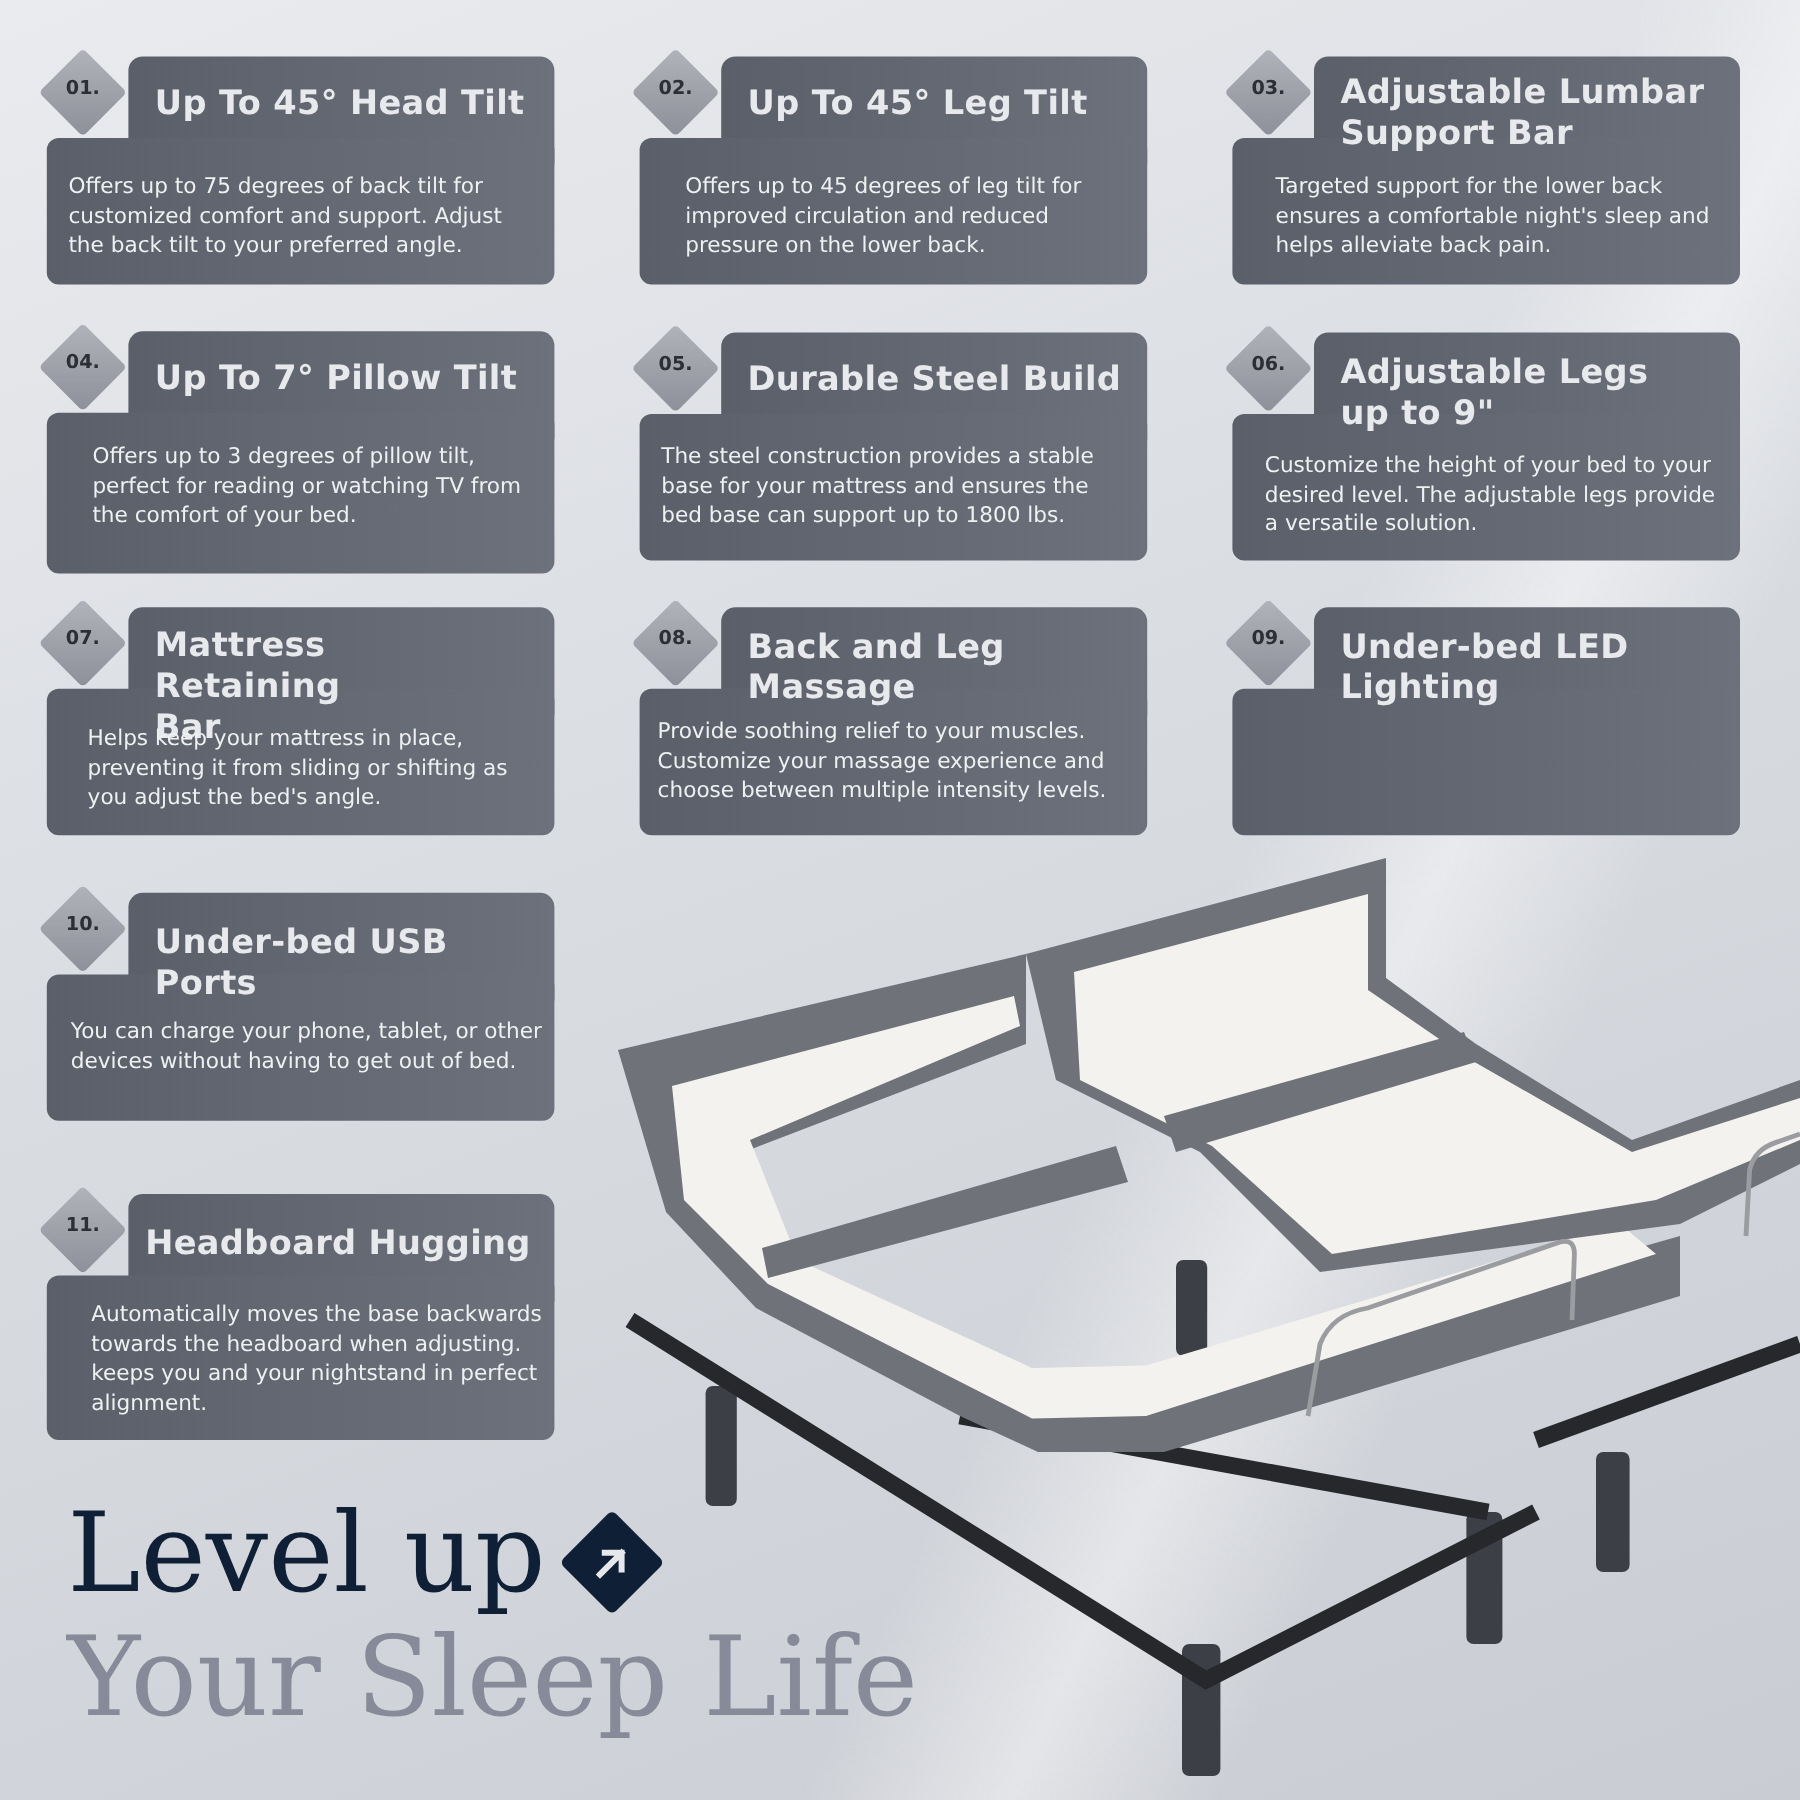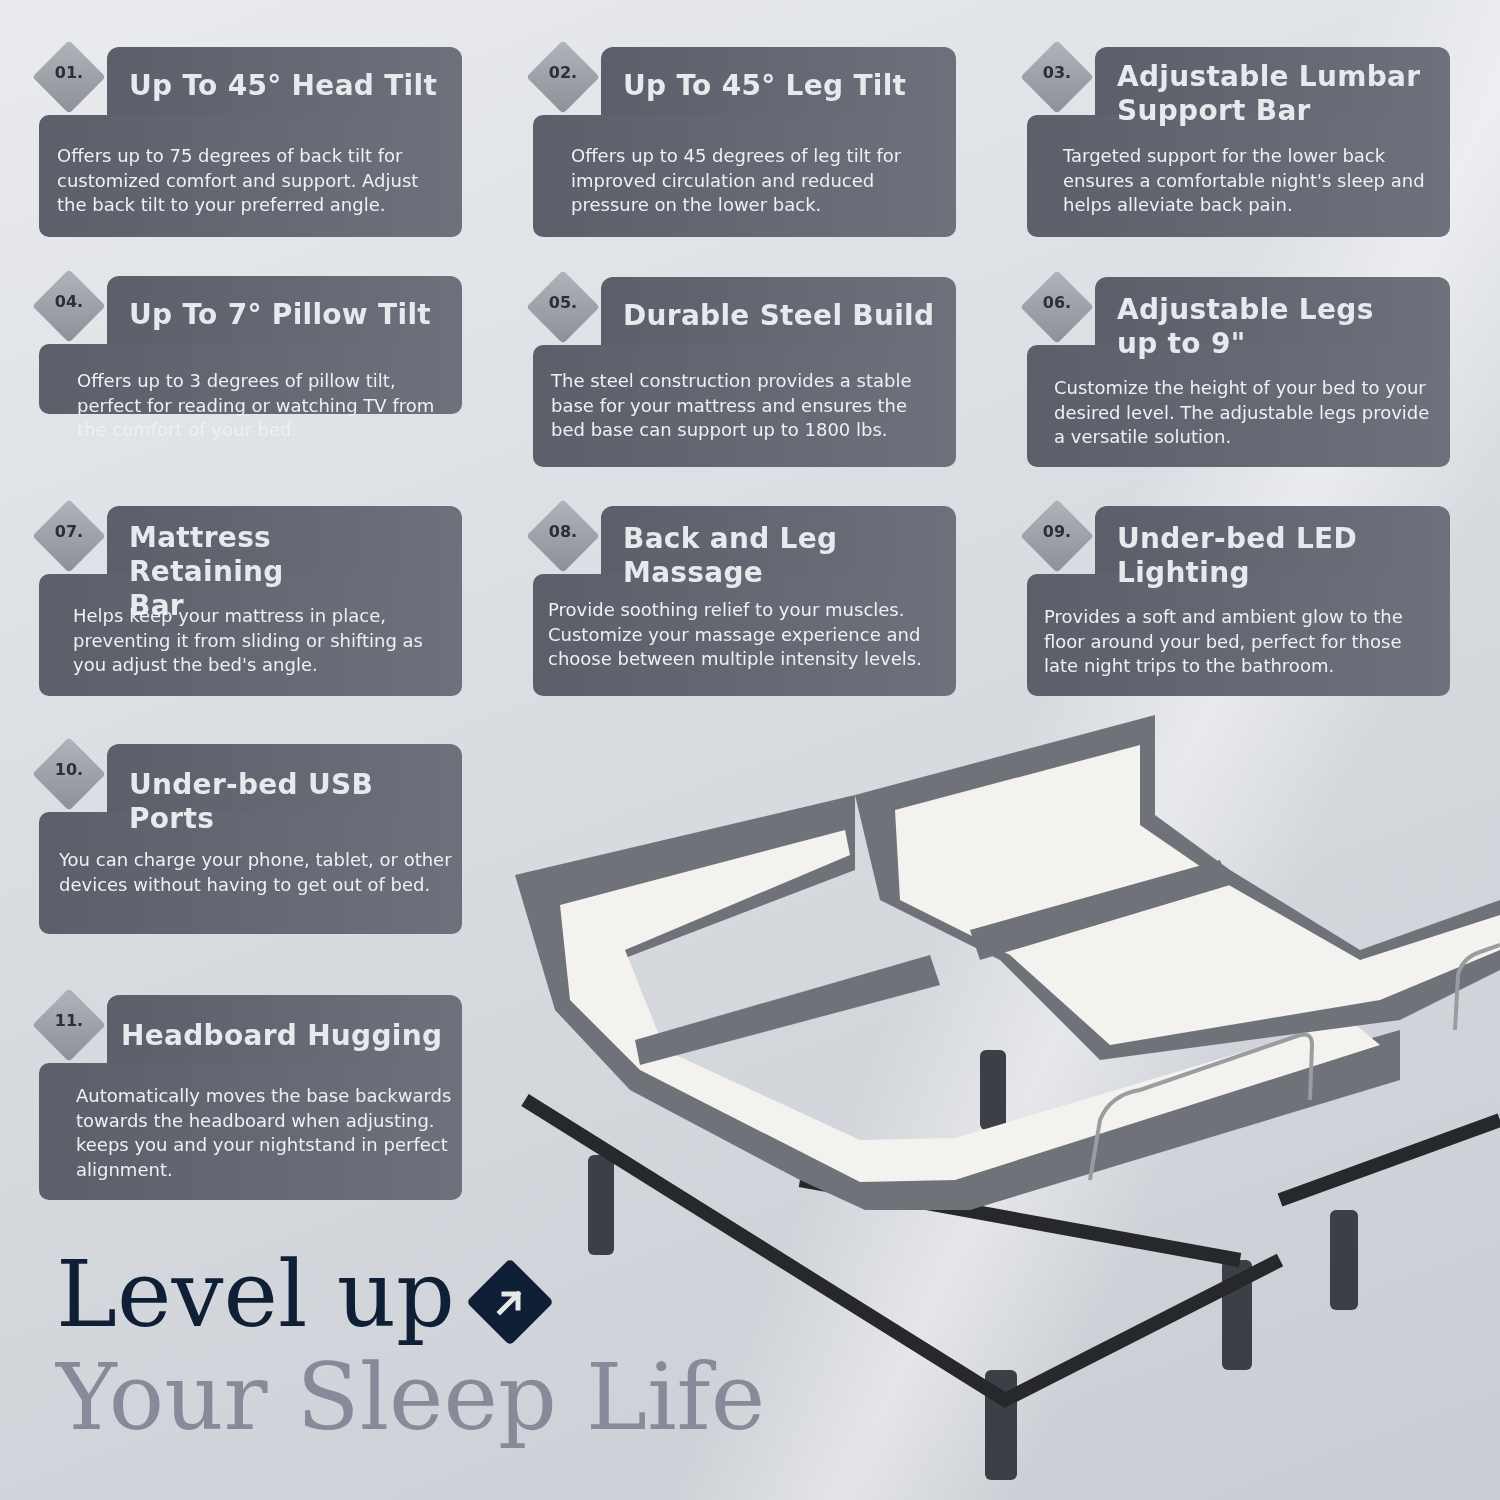--- a/index.html
+++ b/index.html
@@ -84,21 +84,21 @@
 </div>
 <div class="card" style="left:1027px; top:47px; height:190px;">
   <div class="tab"></div>
     <div class="body" style="top:68px;"></div>
   <div class="badge"></div>
   <div class="badge-num">03.</div>
   <div class="title" style="top:13px;">Adjustable Lumbar Support Bar</div>
   <div class="desc" style="top:97px; left:36px;">Targeted support for the lower back ensures a comfortable night's sleep and helps alleviate back pain.</div>
 </div>
 
-<div class="card" style="left:39px; top:276px; height:138px;">
+<div class="card" style="left:39px; top:276px; height:202px;">
   <div class="tab"></div>
     <div class="body" style="top:68px;"></div>
   <div class="badge"></div>
   <div class="badge-num">04.</div>
   <div class="title">Up To 7° Pillow Tilt</div>
   <div class="desc" style="top:93px; left:38px;">Offers up to 3 degrees of pillow tilt, perfect for reading or watching TV from the comfort of your bed.</div>
 </div>
 <div class="card" style="left:533px; top:277px; height:190px;">
   <div class="tab"></div>
     <div class="body" style="top:68px;"></div>
@@ -131,21 +131,20 @@
   <div class="badge-num">08.</div>
   <div class="title" style="top:16px; right:110px;">Back and Leg Massage</div>
   <div class="desc" style="top:92px; left:15px;">Provide soothing relief to your muscles. Customize your massage experience and choose between multiple intensity levels.</div>
 </div>
 <div class="card" style="left:1027px; top:506px; height:190px;">
   <div class="tab"></div>
     <div class="body" style="top:68px;"></div>
   <div class="badge"></div>
   <div class="badge-num">09.</div>
   <div class="title" style="top:16px; right:80px;">Under-bed LED Lighting</div>
-  <div class="desc" style="top:99px; left:17px;">Provides a soft and ambient glow to the floor around your bed, perfect for those late night trips to the bathroom.</div>
 </div>
 
 <div class="card" style="left:39px; top:744px; height:190px;">
   <div class="tab"></div>
     <div class="body" style="top:68px;"></div>
   <div class="badge"></div>
   <div class="badge-num">10.</div>
   <div class="title" style="top:24px; right:80px;">Under-bed USB Ports</div>
   <div class="desc" style="top:104px; left:20px;">You can charge your phone, tablet, or other devices without having to get out of bed.</div>
 </div>

